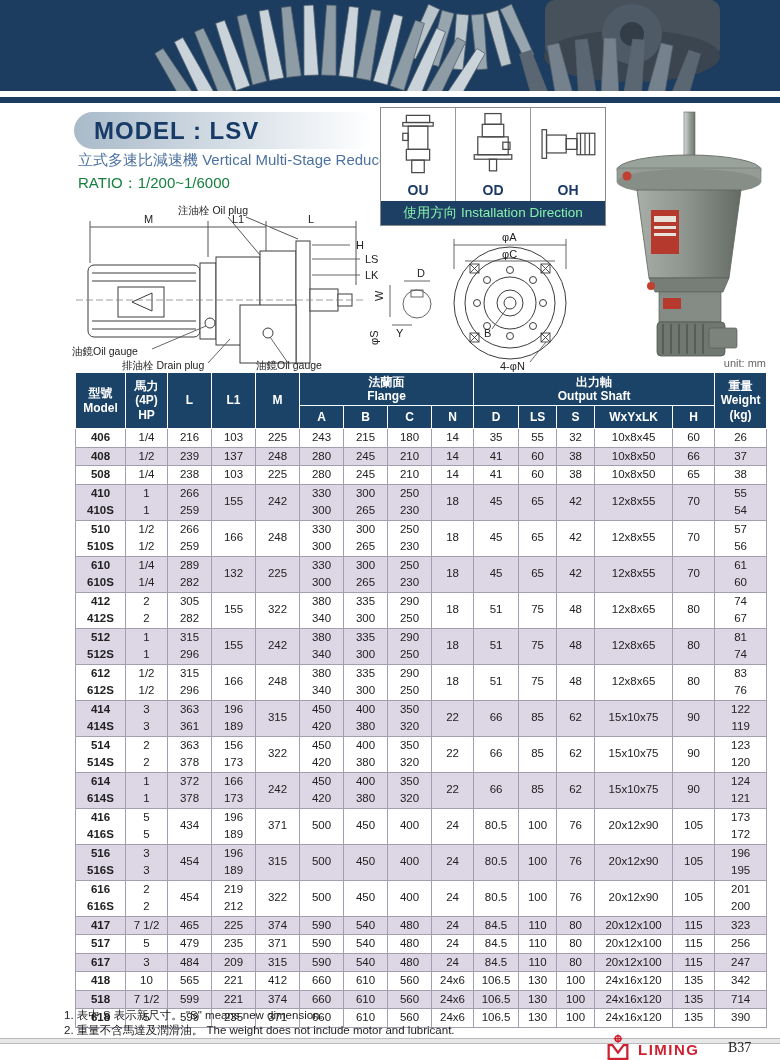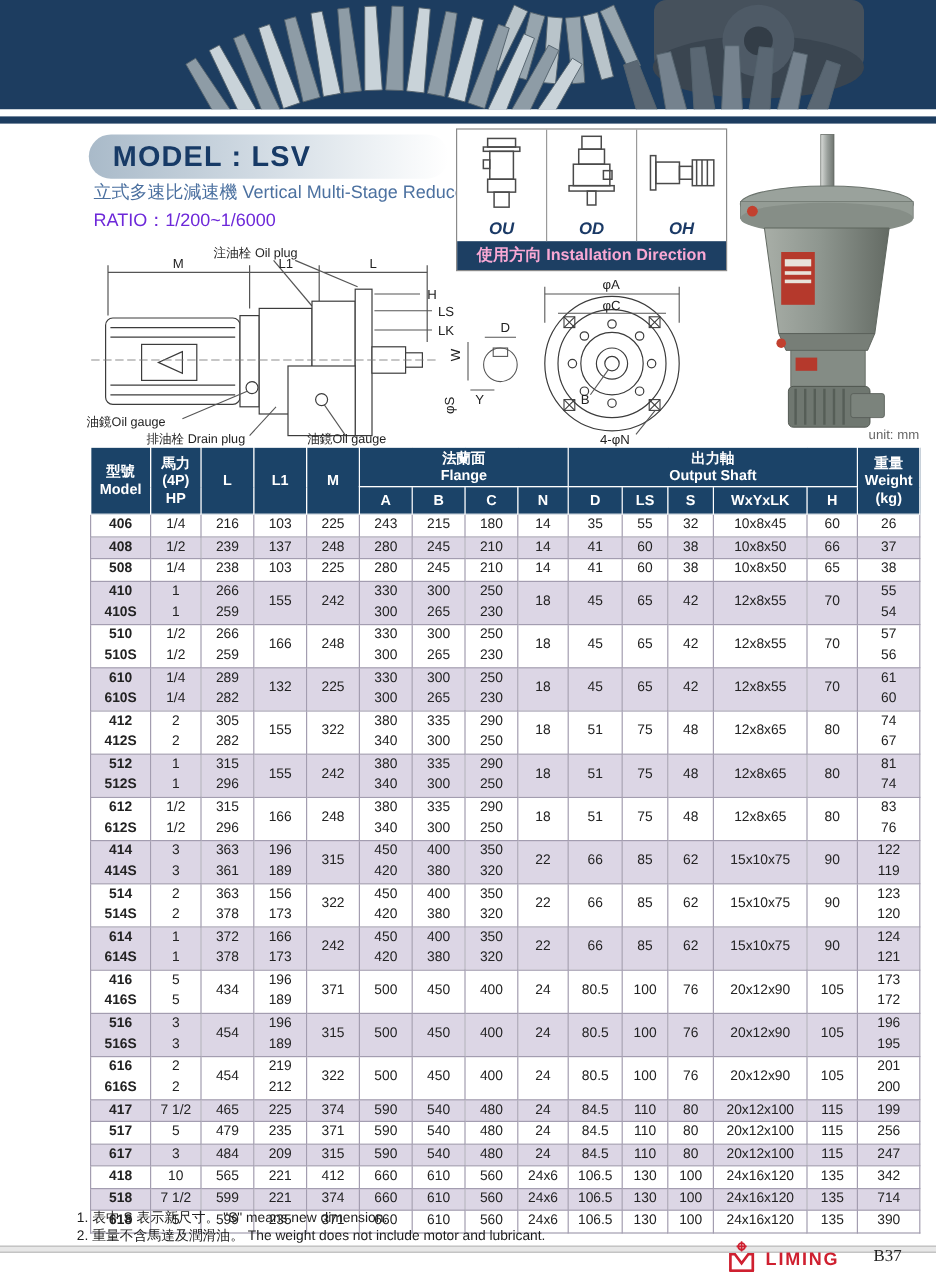--- a/index.html
+++ b/index.html
@@ -9,31 +9,31 @@
   
   .banner{position:absolute;left:0;top:0;width:780px;height:91px;background:#1d3d60;overflow:hidden;}
   .navy-bar{position:absolute;left:0;top:97px;width:780px;height:6px;background:#1d3d60;}
 
   
   .model-pill{position:absolute;left:74px;top:112px;width:300px;height:37px;border-radius:19px;
       background:linear-gradient(90deg,#a9bac9 0%,#cfd9e2 45%,#eef2f5 80%,#ffffff 100%);}
   .model-pill span{display:inline-block;line-height:37px;padding-left:20px;font-size:24px;
       font-weight:bold;color:#173a66;letter-spacing:1px;}
   .subtitle{position:absolute;left:78px;top:151px;font-size:15px;color:#4c71a0;}
-  .ratio{position:absolute;left:78px;top:174px;font-size:15px;color:#6d28d9;}
+  .ratio{position:absolute;left:78px;top:174px;font-size:15px;color:#15803d;}
 
   
   .install-box{position:absolute;left:380px;top:107px;width:226px;height:119px;border:1px solid #8a8a8a;background:#fff;box-sizing:border-box;}
   .install-cells{display:flex;height:72px;}
   .icell{flex:1;border-right:1px solid #9a9a9a;display:flex;align-items:center;justify-content:center;}
   .icell:last-child{border-right:none;}
-  .install-labels{display:flex;height:21px;font-style:italic;}
+  .install-labels{display:flex;height:21px;}
   .ilabel{flex:1;border-right:1px solid #9a9a9a;text-align:center;font-weight:bold;color:#1b3a66;font-size:14px;line-height:20px;}
   .ilabel:last-child{border-right:none;}
-  .install-caption{height:24px;background:#1d3f63;color:#f9a8d4;text-align:center;font-weight:bold;
+  .install-caption{height:24px;background:#1d3f63;color:#86efac;text-align:center;font-weight:normal;
       font-size:13.5px;line-height:24px;}
 
   
   .photo{position:absolute;left:605px;top:106px;width:168px;height:256px;}
 
   
   .drawing{position:absolute;left:60px;top:205px;width:545px;height:167px;}
   .drawing text{font-family:"Liberation Sans","DejaVu Sans",sans-serif;font-size:11px;fill:#222;}
   .drawing .cjk{font-size:10.5px;}
 
@@ -862,21 +862,21 @@
         <td>374</td>
         <td>590</td>
         <td>540</td>
         <td>480</td>
         <td>24</td>
         <td>84.5</td>
         <td>110</td>
         <td>80</td>
         <td>20x12x100</td>
         <td>115</td>
-        <td>199</td>
+        <td>323</td>
       </tr>
       <tr class="sgl">
         <td class="model">517</td>
         <td>5</td>
         <td>479</td>
         <td>235</td>
         <td>371</td>
         <td>590</td>
         <td>540</td>
         <td>480</td>

